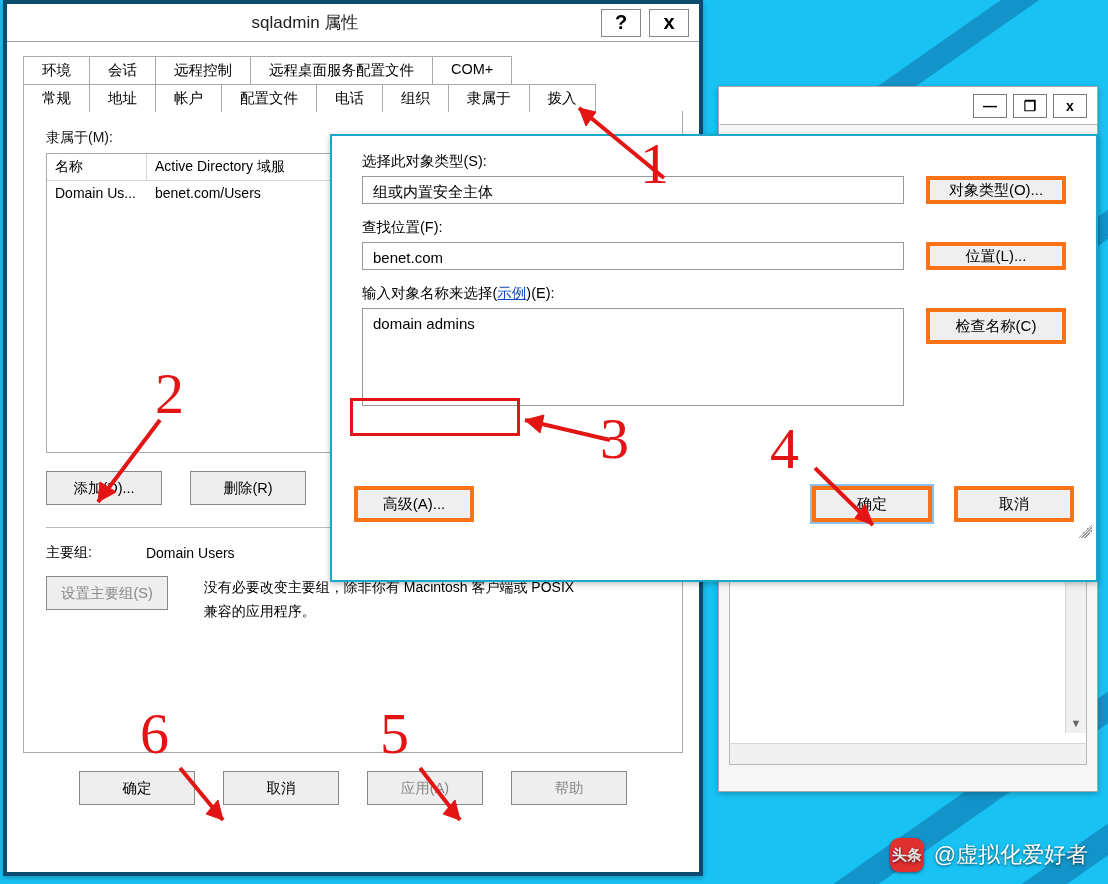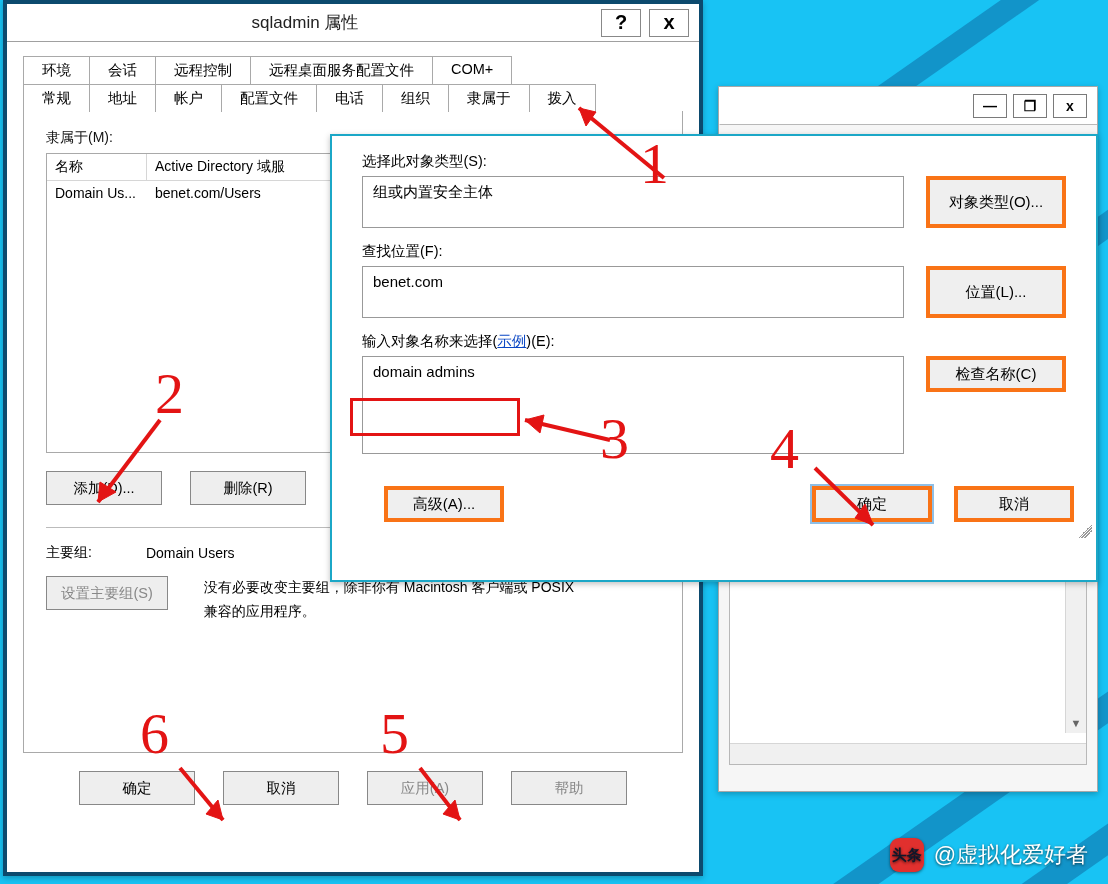--- a/index.html
+++ b/index.html
@@ -128,31 +128,31 @@
   .w-select .titlebar .close {
     width:46px; height:30px; background:#c9472d; color:#fff;
     display:flex; align-items:center; justify-content:center; font-size:20px; font-weight:bold;
     margin-right:4px;
   }
   .w-select .body { padding:16px 30px; position:relative; height:calc(100% - 38px); }
   .fgroup { margin-bottom:14px; }
   .flabel { font-size:14.5px; margin-bottom:5px; }
   .fline { display:flex; gap:22px; align-items:stretch; }
   .fbox {
-    flex:1; border:1px solid #999; height:52px; padding:6px 10px; font-size:15px;
+    flex:1; border:1px solid #999; height:28px; padding:6px 10px; font-size:15px;
     background:#fff;
   }
   .fbox.tall { height:98px; }
   .sbtn {
     width:140px; border:4px solid #f97316; background:#efefef;
     display:flex; align-items:center; justify-content:center; font-size:15px;
   }
   .sbtn.small { width:120px; height:36px; }
   .link { color:#0a46c4; text-decoration:underline; cursor:pointer; }
-  .bottom-row { position:absolute; left:22px; right:22px; bottom:20px; display:flex;margin-left:30px; }
+  .bottom-row { position:absolute; left:22px; right:22px; bottom:20px; display:flex; }
   .bottom-row .spacer { flex:1; }
   .bottom-row .sbtn { height:36px; }
   .ok-btn { box-shadow:0 0 0 2px #8fbfe6; }
   .resize-grip {
     position:absolute; right:4px; bottom:4px; width:14px; height:14px;
     background:
       linear-gradient(135deg, transparent 50%, #999 50%, #999 55%, transparent 55%),
       linear-gradient(135deg, transparent 60%, #999 60%, #999 65%, transparent 65%),
       linear-gradient(135deg, transparent 70%, #999 70%, #999 75%, transparent 75%);
   }
@@ -164,21 +164,21 @@
   .box-red { border:3px solid #e31414; }
   .anno svg line, .anno svg polygon { stroke:#e31414; fill:#e31414; }
 
   .watermark {
     position:absolute; right:20px; bottom:12px; z-index:40;
     display:flex; align-items:center; gap:10px; color:#fff; font-size:22px;
     text-shadow:0 1px 3px rgba(0,0,0,.7);
   }
   .watermark .logo {
     width:34px; height:34px; border-radius:9px; background:#e1302e;
-    display:flex; align-items:center; justify-content:center; color:#0f172a; font-size:15px; font-weight:bold;
+    display:flex; align-items:center; justify-content:center; color:#e5e5e5; font-size:15px; font-weight:bold;
     box-shadow:0 1px 3px rgba(0,0,0,.5);
   }
 </style>
 </head>
 <body>
 
 <div class="bg-stripe str1"></div>
 <div class="bg-stripe str2"></div>
 <div class="bg-stripe str3"></div>
 <div class="bg-stripe str4"></div>

